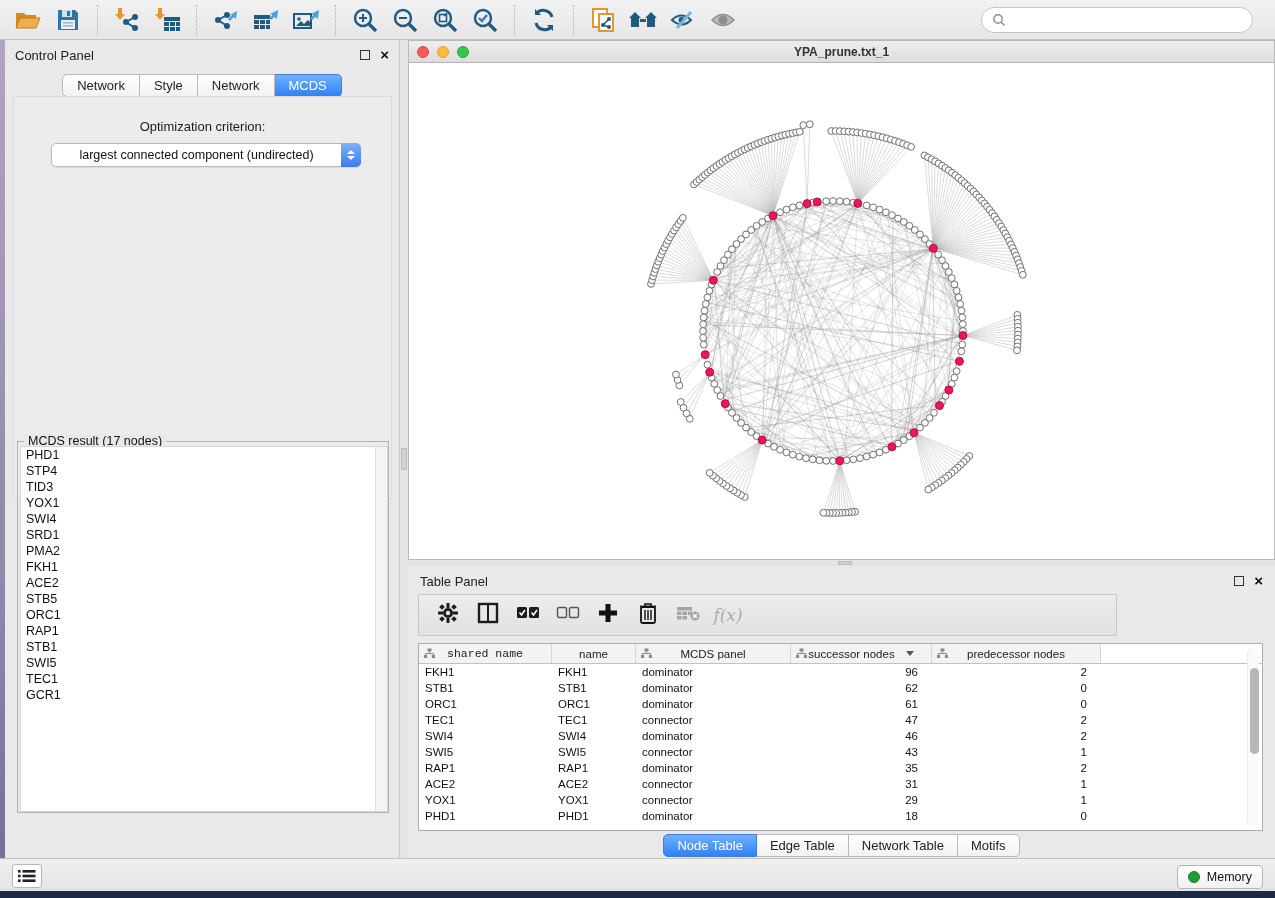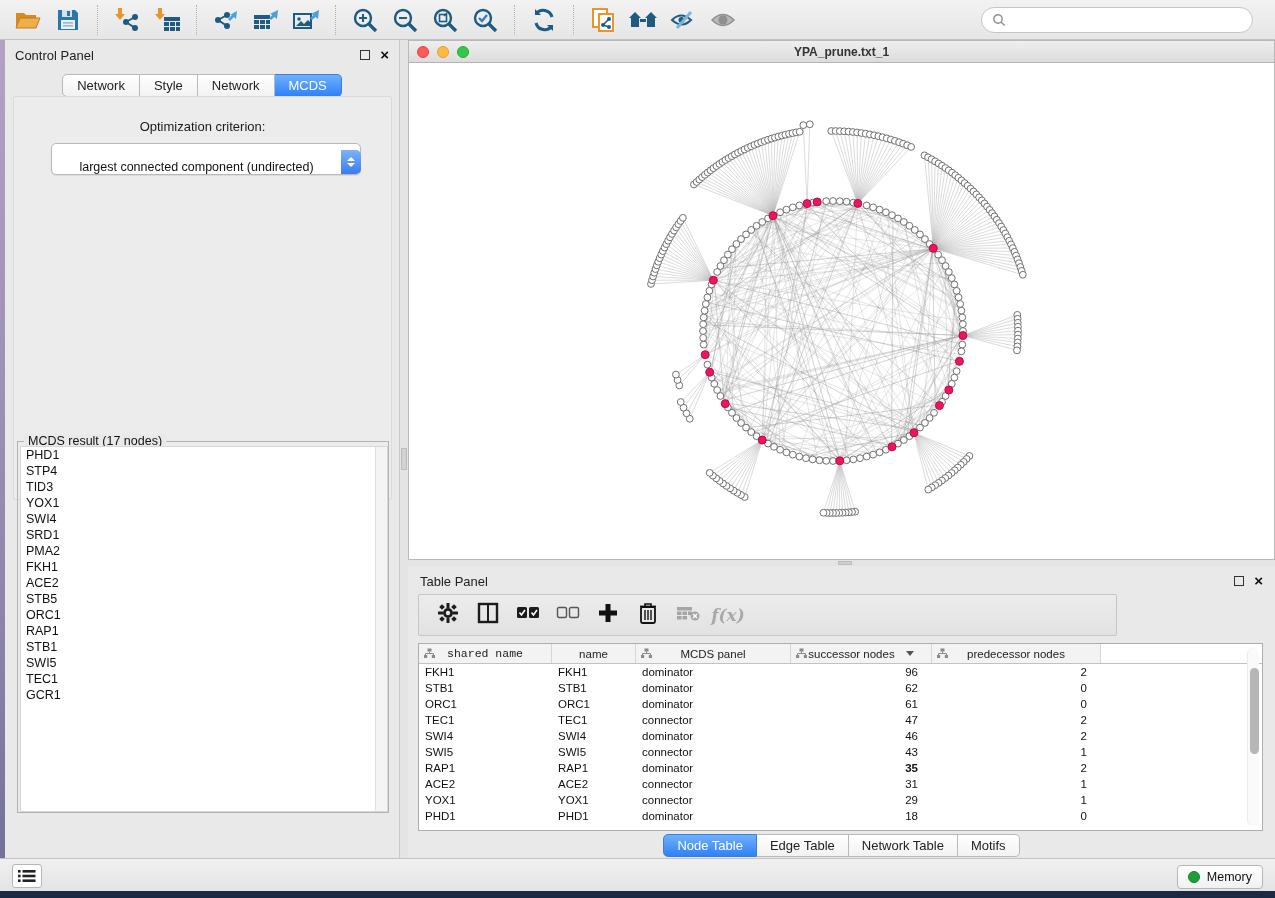--- a/index.html
+++ b/index.html
@@ -30,21 +30,21 @@
 
   #cp-tabs { display:flex; justify-content:center; margin-top:4px; }
   .seg { display:flex; }
   .seg .seg-btn { font-size:13px; color:#222; background:linear-gradient(180deg,#ffffff,#f2f2f2); border:1px solid #b9b9b9; border-left:none; padding:3px 14px; }
   .seg .seg-btn:first-child { border-left:1px solid #b9b9b9; border-radius:5px 0 0 5px; }
   .seg .seg-btn:last-child { border-radius:0 5px 5px 0; }
   .seg .seg-btn.sel { background:linear-gradient(180deg,#6fb1fc,#2f81f7); color:#fff; border-color:#3d7ddd; }
 
   #cp-content { position:absolute; left:8px; top:56px; width:379px; height:404px; background:#ececec; border:1px solid #dadada; border-radius:2px; }
   #opt-label { text-align:center; font-size:13px; color:#1a1a1a; margin-top:22px; }
-  #criterion-select { position:absolute; left:37px; top:46px; width:310px; height:32px; background:#fff; border:1px solid #b9b9b9; border-radius:5px; display:flex; align-items:flex-end; box-shadow:0 1px 1px rgba(0,0,0,.08); }
+  #criterion-select { position:absolute; left:37px; top:46px; width:310px; height:24px; background:#fff; border:1px solid #b9b9b9; border-radius:5px; display:flex; align-items:center; box-shadow:0 1px 1px rgba(0,0,0,.08); }
   #criterion-value { flex:1; text-align:center; font-size:12.5px; color:#111; }
   #criterion-stepper { width:20px; height:24px; margin-right:-1px; border-radius:0 5px 5px 0; background:linear-gradient(180deg,#7db3f9,#3a7bee); display:flex; flex-direction:column; align-items:center; justify-content:center; gap:2px; }
   .arr-up { width:0; height:0; border-left:4px solid transparent; border-right:4px solid transparent; border-bottom:4px solid #fff; }
   .arr-dn { width:0; height:0; border-left:4px solid transparent; border-right:4px solid transparent; border-top:4px solid #fff; }
   #cp-buttons { position:absolute; left:0; top:82px; width:100%; display:flex; justify-content:center; gap:13px; }
   .mac-btn { font-size:13px; color:#111; background:linear-gradient(180deg,#ffffff,#f0f0f0); border:1px solid #b3b3b3; border-radius:5px; padding:4px 16px; }
   .mac-btn.focused { box-shadow:0 0 0 3px rgba(110,160,250,.55); border-color:#7aa4e8; }
 
   #mcds-group { position:absolute; left:12px; top:401px; width:372px; height:372px; border:1px solid #b2b2b2; }
   #mcds-group-title { position:absolute; left:6px; top:-8px; background:#e9e9e9; padding:0 4px; font-size:12.5px; color:#111; }
@@ -63,21 +63,21 @@
   #net-titlebar { height:22px; background:linear-gradient(180deg,#efefef,#dcdcdc); border-bottom:1px solid #b4b4b4; position:relative; display:flex; align-items:center; justify-content:center; }
   .tl { position:absolute; top:5px; width:12px; height:12px; border-radius:50%; }
   #tl-close { left:8px;  background:#fc5b57; border:1px solid #dd4643; }
   #tl-min   { left:28px; background:#fdbc40; border:1px solid #dfa133; }
   #tl-max   { left:48px; background:#34c84a; border:1px solid #2aa73c; }
   #net-title { font-size:12px; font-weight:bold; color:#333; }
   #net-canvas { position:relative; width:865px; height:496px; background:#fff; }
 
   
   #table-panel { position:absolute; left:408px; top:566px; width:867px; height:292px; background:#e9e9e9; }
-  #tp-toolbar { position:absolute; left:10px; top:28px; width:699px; height:42px; background:linear-gradient(180deg,#ececec,#e2e2e2); border:1px solid #c6c6c6; border-radius:2px; display:flex; align-items:center; padding-left:12px; gap:6px;font-weight:bold; }
+  #tp-toolbar { position:absolute; left:10px; top:28px; width:699px; height:42px; background:linear-gradient(180deg,#ececec,#e2e2e2); border:1px solid #c6c6c6; border-radius:2px; display:flex; align-items:center; padding-left:12px; gap:6px; }
   .tp-btn { width:34px; height:32px; display:flex; align-items:center; justify-content:center; }
   .fx-label { font-family:"DejaVu Serif",serif; font-style:italic; font-size:17px; color:#a9a9a9; }
 
   #node-table { position:absolute; left:10px; top:77px; width:845px; height:188px; background:#fff; border:1px solid #aeaeae; overflow:hidden; }
   #nt-header { display:flex; height:20px; border-bottom:1px solid #c2c2c2; }
   .hcell { background:#f3f3f3; border-right:1px solid #d6d6d6; display:flex; align-items:center; justify-content:center; gap:5px; font-size:11.5px; color:#222; position:relative; }
   .hcell .tree-ico { position:absolute; left:5px; top:4px; }
   .sort-chev { width:0; height:0; border-left:4px solid transparent; border-right:4px solid transparent; border-top:5px solid #555; margin-left:6px; }
   .trow { display:flex; height:16px; }
   .tcell { font-size:11.5px; color:#111; line-height:16px; padding:0 6px; white-space:nowrap; overflow:hidden; }
@@ -1273,21 +1273,21 @@
           <div class="tcell" style="width: 133px;">SWI5</div>
           <div class="tcell" style="width: 84px;">SWI5</div>
           <div class="tcell" style="width: 155px;">connector</div>
           <div class="tcell num" style="width: 141px;">43</div>
           <div class="tcell num" style="width: 169px;">1</div>
         </div>
         <div class="trow">
           <div class="tcell" style="width: 133px;">RAP1</div>
           <div class="tcell" style="width: 84px;">RAP1</div>
           <div class="tcell" style="width: 155px;">dominator</div>
-          <div class="tcell num" style="width: 141px; font-weight: bold;">35</div>
+          <div class="tcell num" style="width: 141px;">35</div>
           <div class="tcell num" style="width: 169px;">2</div>
         </div>
         <div class="trow">
           <div class="tcell" style="width: 133px;">ACE2</div>
           <div class="tcell" style="width: 84px;">ACE2</div>
           <div class="tcell" style="width: 155px;">connector</div>
           <div class="tcell num" style="width: 141px;">31</div>
           <div class="tcell num" style="width: 169px;">1</div>
         </div>
         <div class="trow">

